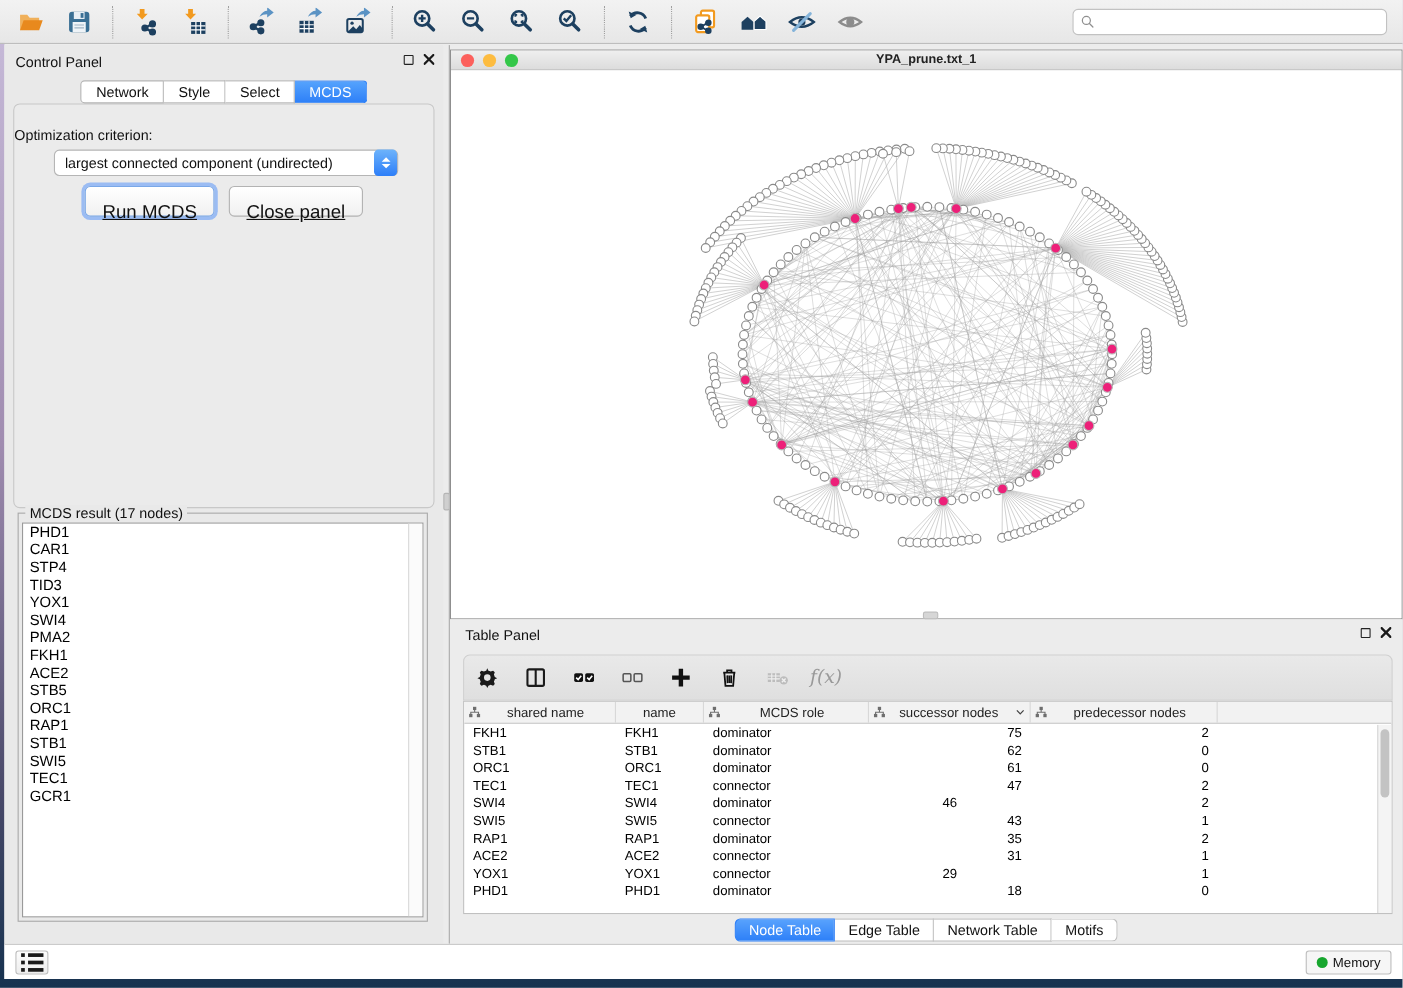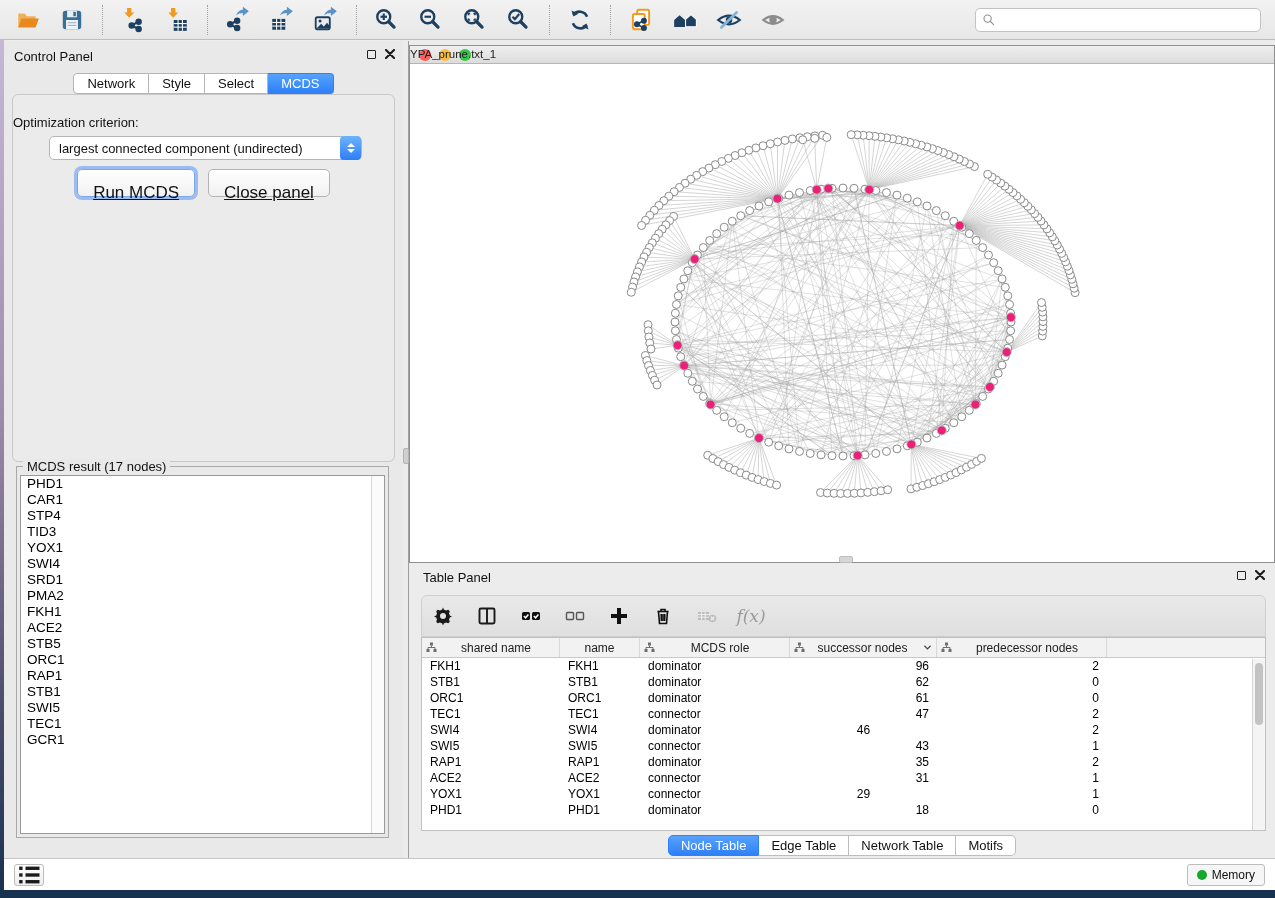--- a/index.html
+++ b/index.html
@@ -72,22 +72,22 @@
 
   
   .right-region { position:absolute; left:405px; top:41px; width:866px; height:817px; background:#ececec; }
   .network-window { position:absolute; left:0; top:4px; width:866px; height:518px;
     border:1px solid #8f8f8f; background:#fff; }
   .net-titlebar { position:relative; height:18px; background:linear-gradient(180deg,#efefef,#dcdcdc);
     border-bottom:1px solid #b5b5b5; }
   .traffic { position:absolute; left:9px; top:3px; display:flex; gap:8px; }
   .traffic i { width:12px; height:12px; border-radius:50%; display:inline-block; }
   .tl-red{ background:#fc605c; } .tl-yellow{ background:#fdbc40; } .tl-green{ background:#34c749; }
-  .net-title { position:absolute; left:0; width:100%; top:2px; text-align:left;
-    font-size:11.5px; font-weight:normal; color:#222; }
+  .net-title { position:absolute; left:0; width:100%; top:2px; text-align:center;
+    font-size:11.5px; font-weight:bold; color:#222; }
   .net-canvas { position:absolute; left:0; top:18px; width:864px; height:498px; background:#fff; }
 
   
   .table-panel { position:absolute; left:0; top:522px; width:866px; height:295px; background:#ececec; }
   .tp-title { position:absolute; left:14px; top:7px; font-size:13px; color:#111; }
   .tp-winbtns { position:absolute; right:10px; top:7px; display:flex; gap:9px; align-items:center; }
   .tp-toolbar { position:absolute; left:12px; top:32px; width:845px; height:42px;
     background:linear-gradient(180deg,#e9e9e9,#dfdfdf); border:1px solid #cfcfcf;
     border-radius:6px 6px 0 0; display:flex; align-items:center; padding-left:10px; gap:22px; }
   .tp-icon { width:22px; height:22px; display:flex; align-items:center; justify-content:center; }
@@ -338,21 +338,20 @@
     <div class="result-fieldset">
       <span class="result-legend">MCDS result (17 nodes)</span>
       <div class="result-list">
         <div>
             <div class="result-item">PHD1</div>
             <div class="result-item">CAR1</div>
             <div class="result-item">STP4</div>
             <div class="result-item">TID3</div>
             <div class="result-item">YOX1</div>
             <div class="result-item">SWI4</div>
-            <div class="result-item">SRD1</div>
             <div class="result-item">PMA2</div>
             <div class="result-item">FKH1</div>
             <div class="result-item">ACE2</div>
             <div class="result-item">STB5</div>
             <div class="result-item">ORC1</div>
             <div class="result-item">RAP1</div>
             <div class="result-item">STB1</div>
             <div class="result-item">SWI5</div>
             <div class="result-item">TEC1</div>
             <div class="result-item">GCR1</div>
@@ -1252,21 +1251,21 @@
                 <path d="M5.5 3.5 v2 M2 7 v-1.5 h7 V7" stroke="#6e6e6e" fill="none" stroke-width="1"></path>
               </svg>
               <span class="lbl">predecessor nodes</span>
             </div>
           </div>
         <div>
             <div class="nt-row">
               <div class="nt-cell" style="width: 138px; text-align: left;">FKH1</div>
               <div class="nt-cell" style="width: 80px; text-align: left;">FKH1</div>
               <div class="nt-cell" style="width: 150px; text-align: left;">dominator</div>
-              <div class="nt-cell" style="width: 147px; text-align: right;">96</div>
+              <div class="nt-cell" style="width: 147px; text-align: right;">75</div>
               <div class="nt-cell" style="width: 170px; text-align: right;">2</div>
             </div>
             <div class="nt-row">
               <div class="nt-cell" style="width: 138px; text-align: left;">STB1</div>
               <div class="nt-cell" style="width: 80px; text-align: left;">STB1</div>
               <div class="nt-cell" style="width: 150px; text-align: left;">dominator</div>
               <div class="nt-cell" style="width: 147px; text-align: right;">62</div>
               <div class="nt-cell" style="width: 170px; text-align: right;">0</div>
             </div>
             <div class="nt-row">

